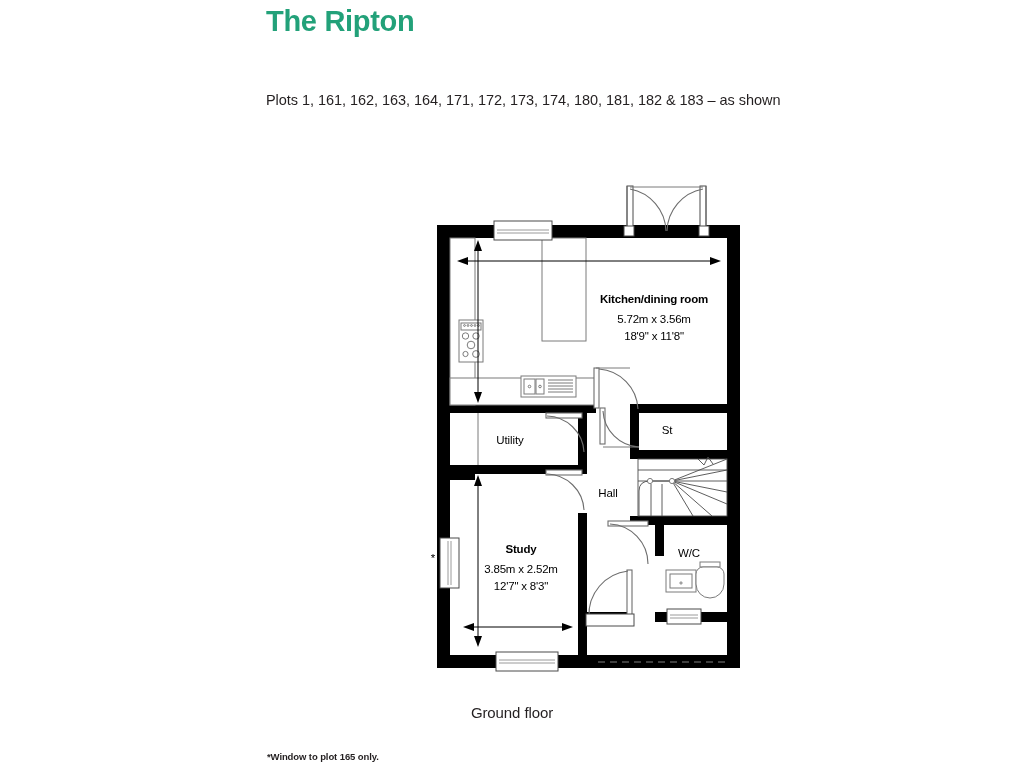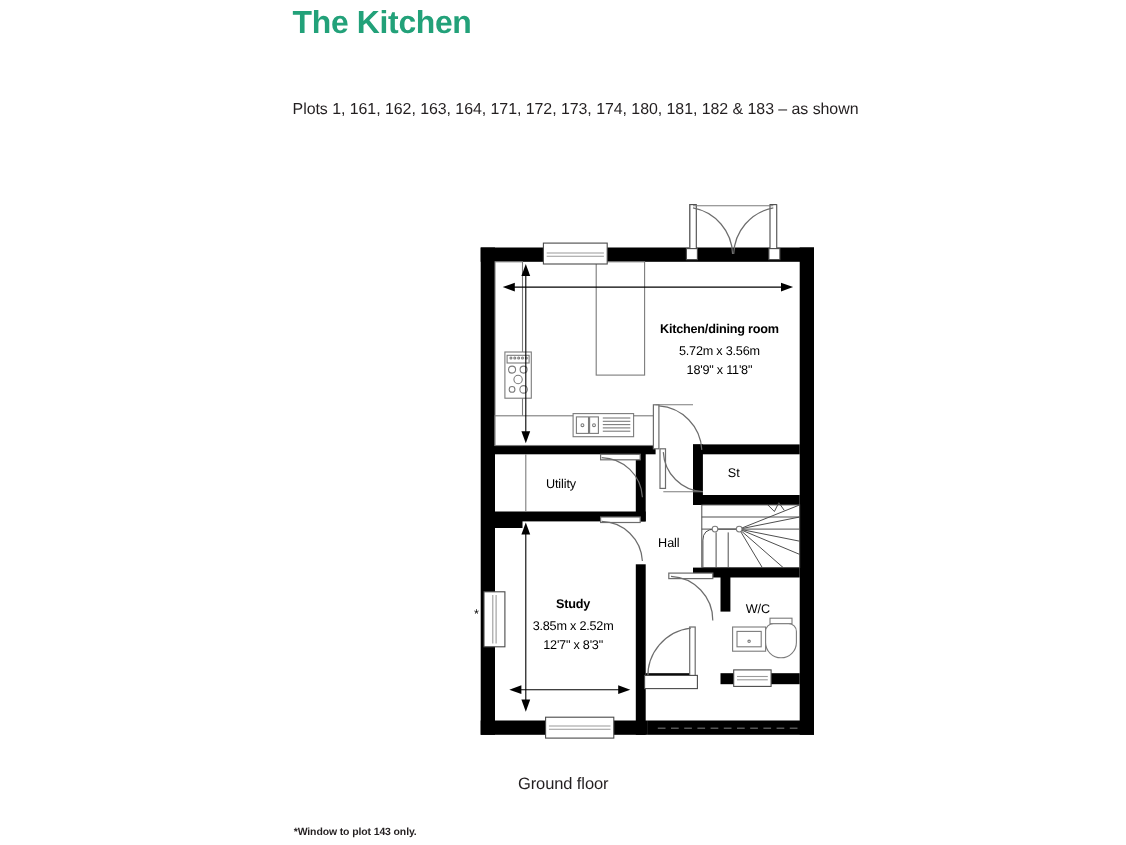--- a/index.html
+++ b/index.html
@@ -106,21 +106,21 @@
   .winbar    { fill: none; stroke: #9a9a9a; stroke-width: 1; }
   .stairline { fill: none; stroke: #4c4c4c; stroke-width: 0.9; }
   .dashline  { fill: none; stroke: #555555; stroke-width: 1.4; stroke-dasharray: 7 5; }
   .dimline   { fill: none; stroke: #000000; stroke-width: 1; }
   .arrowhead { fill: #000000; }
 </style>
 </head>
 <body>
 
 <div id="header">
-  <h1 id="plan-title">The Kitchen</h1>
+  <h1 id="plan-title">The Ripton</h1>
   <div class="subtitle-line">Plots 1, 161, 162, 163, 164, 171, 172, 173, 174, 180, 181, 182 &amp; 183 – as shown</div>
 </div>
 
 <div id="plan-stage">
 <svg id="plan-svg" width="1024" height="768" viewBox="0 0 1024 768" xmlns="http://www.w3.org/2000/svg">
 
   <g>
 
     <rect class="wall" x="437" y="225" width="303" height="13"></rect>
 
@@ -354,13 +354,13 @@
     <text class="rm-plain" x="689" y="557">W/C</text>
   </g>
 
   <text class="rm-plain" x="433" y="562">*</text>
 
 </svg>
 </div>
 
 <div id="floor-caption">Ground floor</div>
 
-<div id="footnote">*Window to plot 143 only.</div>
+<div id="footnote">*Window to plot 165 only.</div>
 
 </body></html>

